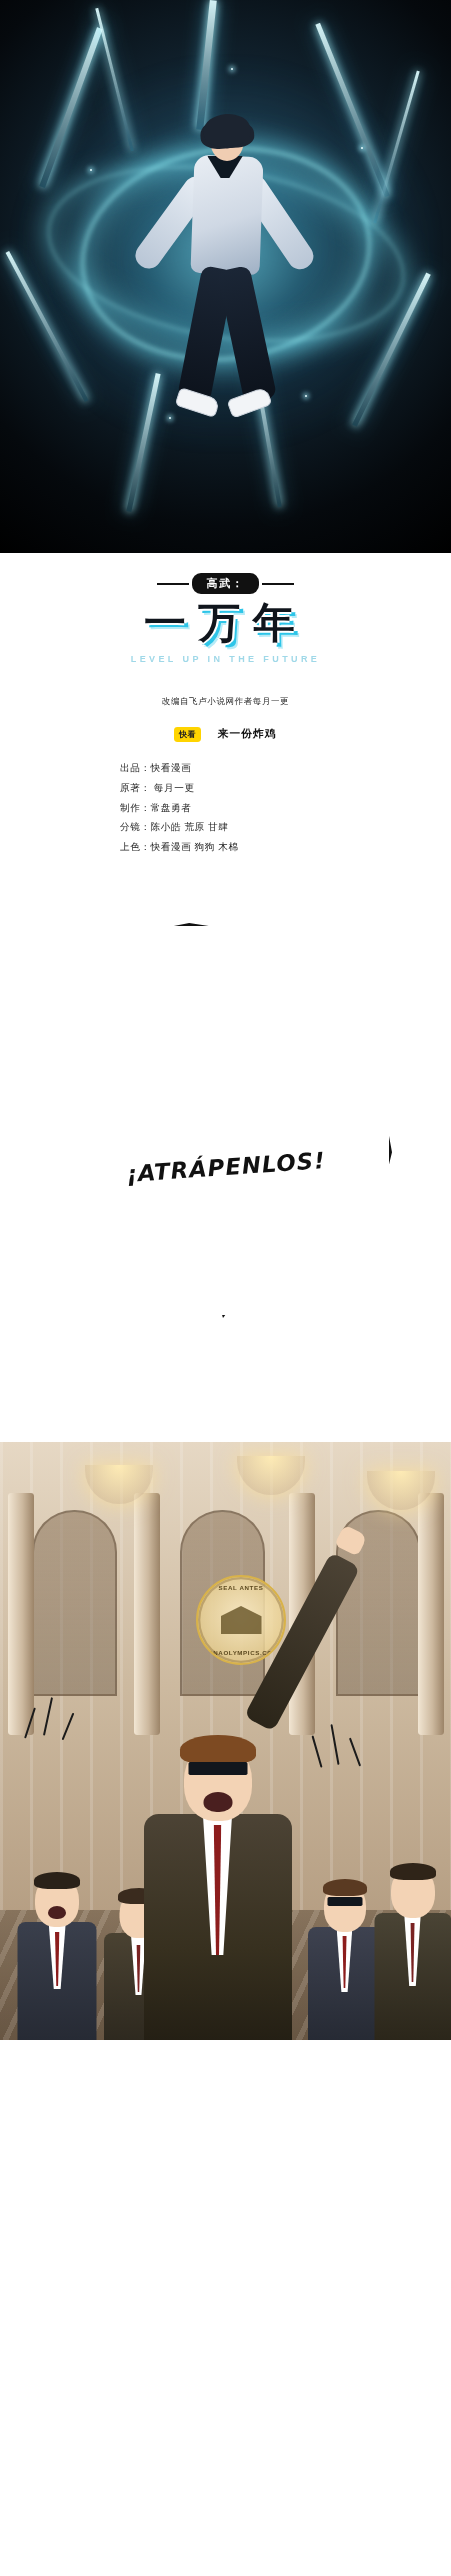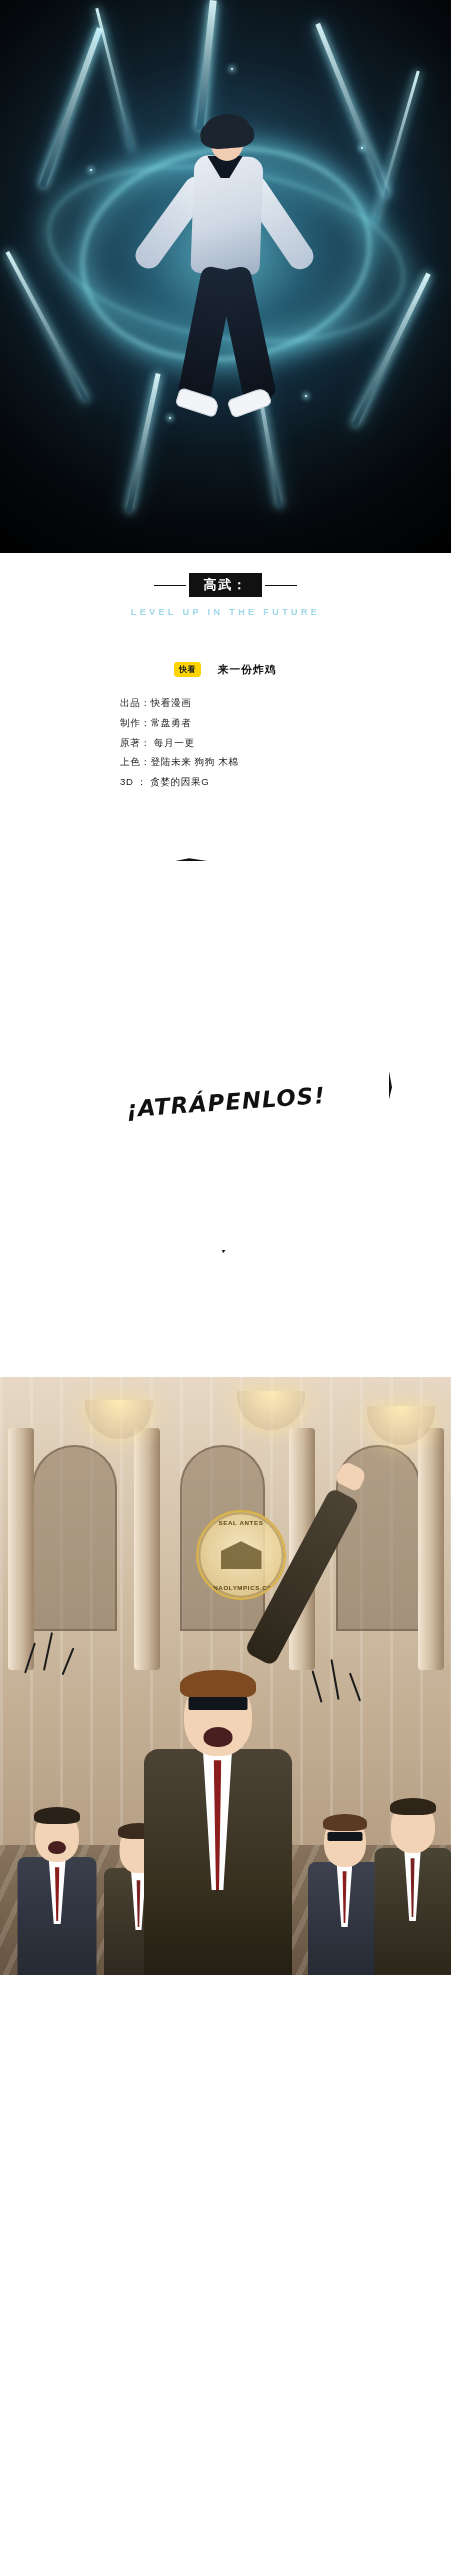--- a/index.html
+++ b/index.html
@@ -118,25 +118,25 @@
     position: relative;
     width: 451px;
     padding: 20px 0 5.6px;
     background: #ffffff;
     text-align: center;
   }
   .title-badge {
     display: inline-block;
     position: relative;
     padding: 2.8px 14.7px;
-    font-size: 13px;
+    font-size: 11px;
     font-weight: bold;
     color: #ffffff;
     background: #111111;
-    border-radius: 0;
+    border-radius: 9px;
     letter-spacing: 1.7px;
   }
   .title-badge::before, .title-badge::after {
     content: "";
     position: absolute; top: 50%;
     width: 32px; height: 1.7px; background: #111111;
   }
   .title-badge::before { left: -35px; }
   .title-badge::after { right: -35px; }
   .title-main {
@@ -416,37 +416,39 @@
       <div class="fig-leg l"></div>
       <div class="fig-leg r"></div>
       <div class="fig-shoe l"></div>
       <div class="fig-shoe r"></div>
     </div>
   </div>
 
   <div class="title-block">
     <div class="title-badge">高武：</div>
     <div class="title-main">
+      <div class="row2">一万年</div>
     </div>
     <div class="title-sub">LEVEL UP IN THE FUTURE</div>
   </div>
 
   <div class="credits">
+    <div class="credit-line">改编自飞卢小说网作者每月一更</div>
 
     <div class="exclusive">
       <span class="kk-logo">快看</span>
       <span class="exclusive-text">来一份炸鸡</span>
     </div>
 
     <div class="staff">
       <div class="staff-row">出品：快看漫画</div>
+      <div class="staff-row">原著： 每月一更</div>
       <div class="staff-row">制作：常盘勇者</div>
-      <div class="staff-row">原著： 每月一更</div>
-      <div class="staff-row">上色：登陆未来   狗狗  木棉</div>
-      <div class="staff-row">3D ： 贪婪的因果G</div>
+      <div class="staff-row">分镜：陈小皓  荒原  甘肆</div>
+      <div class="staff-row">上色：快看漫画   狗狗  木棉</div>
     </div>
   </div>
 
   <div class="panel-speech">
     <div class="bubble"></div>
     <div class="bubble-inner"></div>
     <div class="bubble-text">¡ATRÁPENLOS!</div>
   </div>
 
   <div class="panel-crowd">

